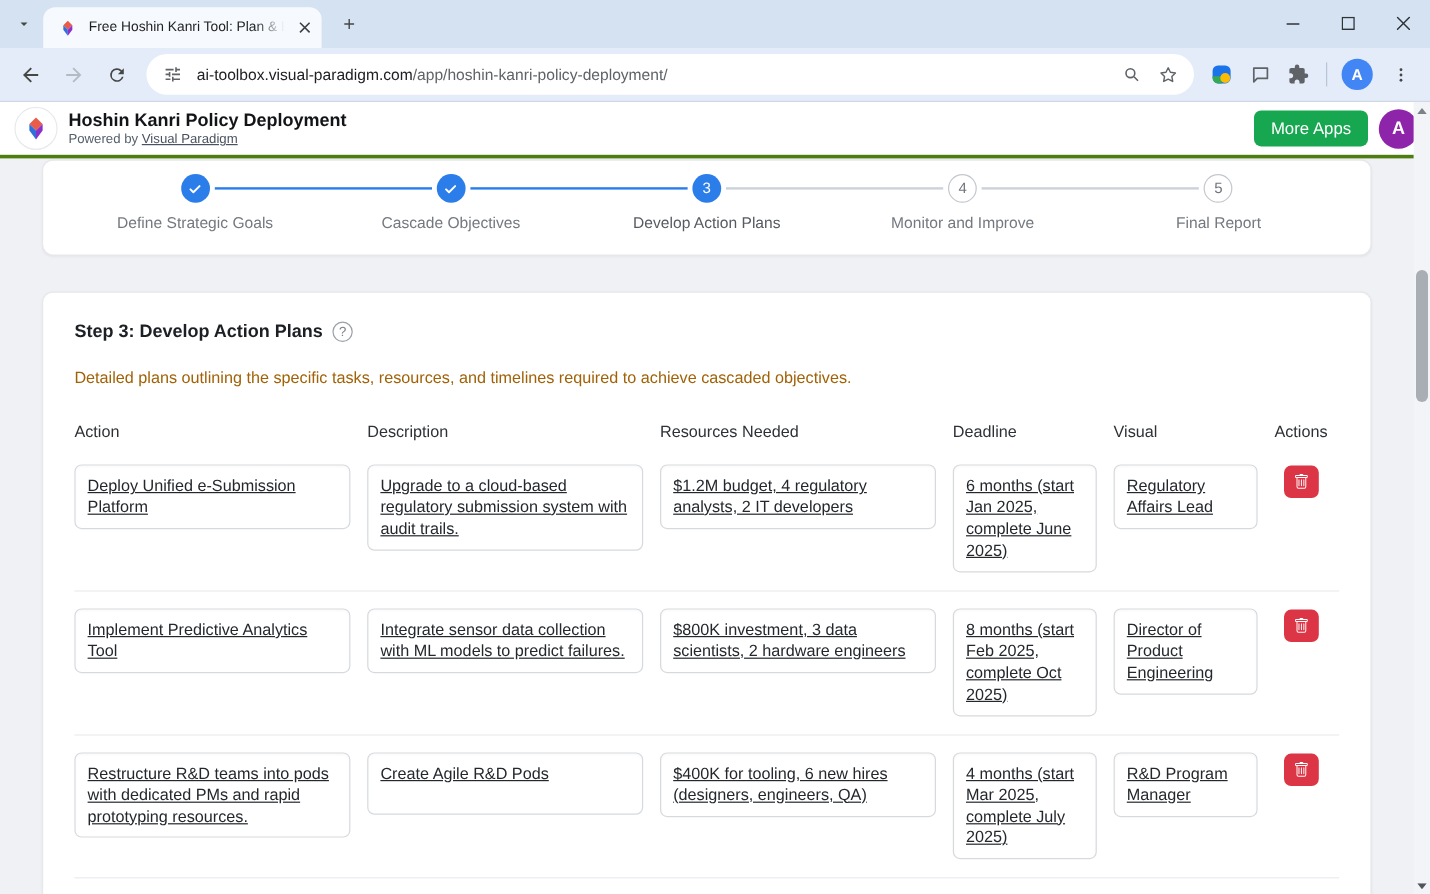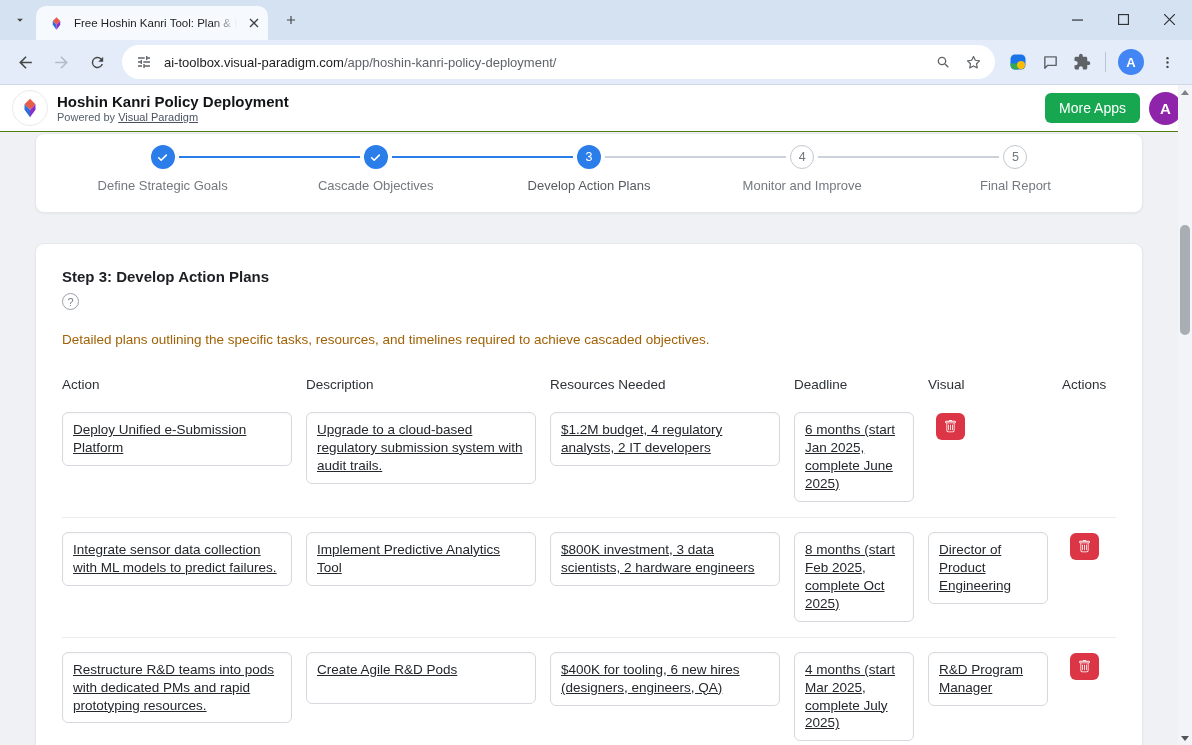--- a/index.html
+++ b/index.html
@@ -49,21 +49,21 @@
   .omni-icon { width:20px; height:20px; display:flex; align-items:center; justify-content:center; flex:none; }
   .ext-icon { width:30px; height:30px; border-radius:50%; display:flex; align-items:center; justify-content:center; flex:none; }
   .toolbar-sep { width:1px; height:20px; background:#b9c5d4; margin:0 6px; flex:none; }
   .profile-chip {
     width:26px; height:26px; border-radius:50%; background:#4285f4; color:#fff;
     font-size:13px; font-weight:bold; display:flex; align-items:center; justify-content:center; flex:none; margin:0 4px;
   }
 
   
   .app-header {
-    height:47px; background:#fff; border-bottom:1px solid #4d7c0f;
+    height:47px; background:#fff; border-bottom:3px solid #4d7c0f;
     display:flex; align-items:center; padding:0 10px 0 12px;justify-content:flex-end;
   }
   .app-logo {
     width:36px; height:36px; border-radius:50%; border:1px solid #e7e9ec; background:#fff;
     display:flex; align-items:center; justify-content:center; flex:none;
   }
   .app-titles { margin-left:9px; }
   .app-title { font-size:15px; font-weight:bold; color:#121417; line-height:1.15; }
   .powered { font-size:11px; color:#555f6b; margin-top:1px; }
   .powered a { color:#4a5260; }
@@ -95,21 +95,21 @@
   .step-circle {
     width:24px; height:24px; border-radius:50%; z-index:1;
     background:#fff; border:1.5px solid #c2c8cf; color:#70767d;
     font-size:12.5px; display:flex; align-items:center; justify-content:center;
   }
   .step.complete .step-circle, .step.active .step-circle { background:#2b7de9; border:none; color:#fff; }
   .step-label { margin-top:9px; font-size:13px; color:#74797f; }
   .step.active .step-label { color:#565b61; }
 
   .main-card { margin-top:30px; padding:24px 26px 40px; min-height:520px; }
-  .title-row { display:flex; align-items:flex-start; gap:8px;flex-direction:column; }
+  .title-row { display:flex; align-items:flex-end; gap:8px; }
   .step-title { font-size:15px; font-weight:bold; color:#1c1f23; }
   .help-dot {
     width:17px; height:17px; border-radius:50%; border:1.5px solid #9aa1a8;
     color:#7a8188; font-size:11px; display:flex; align-items:center; justify-content:center;
   }
   .subtitle { margin-top:22px; font-size:13.5px; color:#a16207; }
 
   .t-grid { display:grid; grid-template-columns:230px 230px 230px 120px 120px 1fr; column-gap:14px; }
   .t-head { margin-top:30px; padding-bottom:6px; font-size:13.5px; color:#2e3237; }
   .t-row { padding:14px 0 15px; border-bottom:1px solid #eaecef; align-items:start; }
@@ -310,31 +310,32 @@
       <span>Deadline</span>
       <span>Visual</span>
       <span>Actions</span>
     </div>
 
     <div class="t-grid t-row">
       <div class="cell">Deploy Unified e-Submission Platform</div>
       <div class="cell">Upgrade to a cloud-based regulatory submission system with audit trails.</div>
       <div class="cell">$1.2M budget, 4 regulatory analysts, 2 IT developers</div>
       <div class="cell">6 months (start Jan 2025, complete June 2025)</div>
+      <div class="cell">Regulatory Affairs Lead</div>
       <button class="trash-btn">
         <svg width="13" height="13" viewBox="0 0 16 16" fill="#fff">
             <path d="M5.5 5.5A.5.5 0 0 1 6 6v6a.5.5 0 0 1-1 0V6a.5.5 0 0 1 .5-.5zm2.5 0a.5.5 0 0 1 .5.5v6a.5.5 0 0 1-1 0V6a.5.5 0 0 1 .5-.5zm3 .5a.5.5 0 0 0-1 0v6a.5.5 0 0 0 1 0V6z"></path>
             <path d="M14.5 3a1 1 0 0 1-1 1H13v9a2 2 0 0 1-2 2H5a2 2 0 0 1-2-2V4h-.5a1 1 0 0 1-1-1V2a1 1 0 0 1 1-1H6a1 1 0 0 1 1-1h2a1 1 0 0 1 1 1h3.5a1 1 0 0 1 1 1v1zM4.118 4 4 4.059V13a1 1 0 0 0 1 1h6a1 1 0 0 0 1-1V4.059L11.882 4H4.118zM2.5 3h11V2h-11v1z"></path>
           </svg>
       </button>
     </div>
 
     <div class="t-grid t-row">
+      <div class="cell">Implement Predictive Analytics Tool</div>
       <div class="cell">Integrate sensor data collection with ML models to predict failures.</div>
-      <div class="cell">Implement Predictive Analytics Tool</div>
       <div class="cell">$800K investment, 3 data scientists, 2 hardware engineers</div>
       <div class="cell">8 months (start Feb 2025, complete Oct 2025)</div>
       <div class="cell">Director of Product Engineering</div>
       <button class="trash-btn">
         <svg width="13" height="13" viewBox="0 0 16 16" fill="#fff">
             <path d="M5.5 5.5A.5.5 0 0 1 6 6v6a.5.5 0 0 1-1 0V6a.5.5 0 0 1 .5-.5zm2.5 0a.5.5 0 0 1 .5.5v6a.5.5 0 0 1-1 0V6a.5.5 0 0 1 .5-.5zm3 .5a.5.5 0 0 0-1 0v6a.5.5 0 0 0 1 0V6z"></path>
             <path d="M14.5 3a1 1 0 0 1-1 1H13v9a2 2 0 0 1-2 2H5a2 2 0 0 1-2-2V4h-.5a1 1 0 0 1-1-1V2a1 1 0 0 1 1-1H6a1 1 0 0 1 1-1h2a1 1 0 0 1 1 1h3.5a1 1 0 0 1 1 1v1zM4.118 4 4 4.059V13a1 1 0 0 0 1 1h6a1 1 0 0 0 1-1V4.059L11.882 4H4.118zM2.5 3h11V2h-11v1z"></path>
           </svg>
       </button>
     </div>

